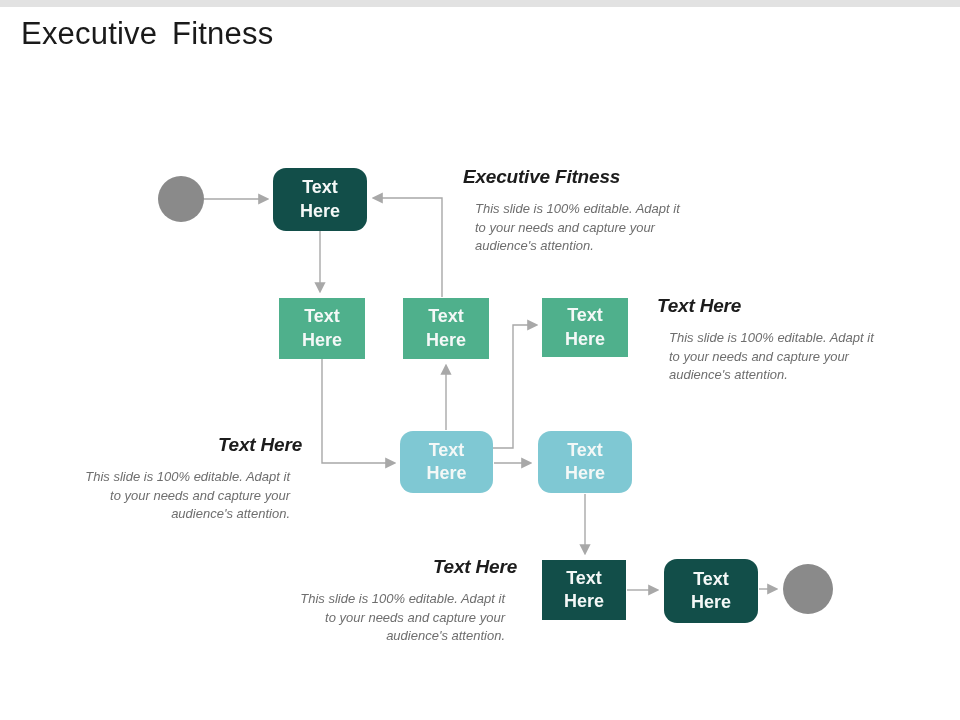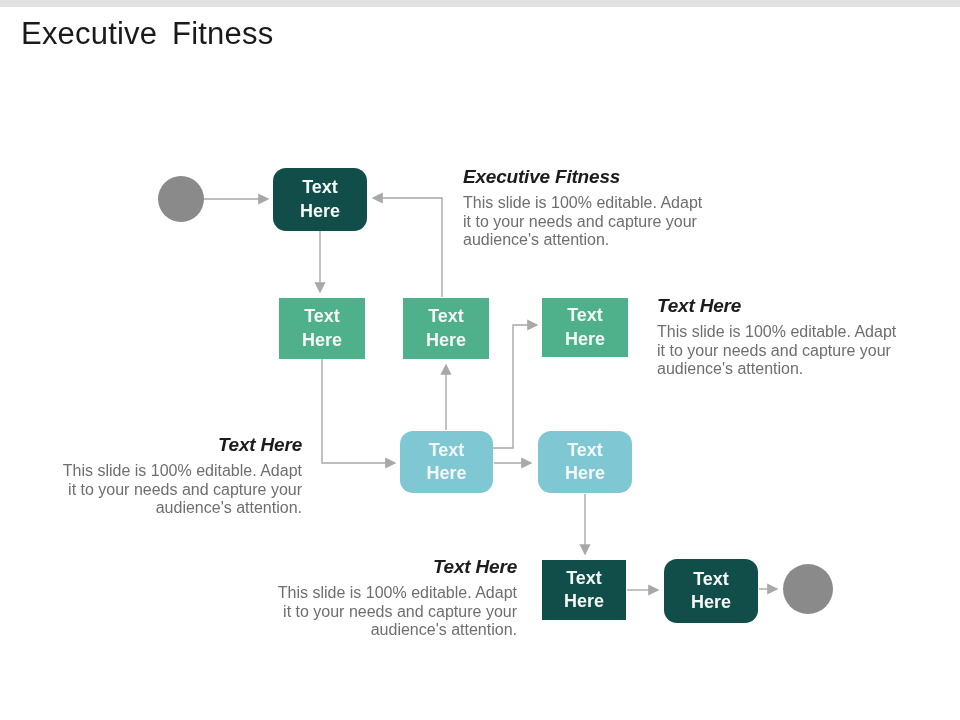--- a/index.html
+++ b/index.html
@@ -23,21 +23,21 @@
   .green { background:#4fb08c; }
   .blue  { background:#7fc8d3; }
   .rounded { border-radius:13px; }
   .circle { position:absolute; border-radius:50%; background:#8a8a8a; }
   .annotation { position:absolute; width:240px; }
   .annotation h3 {
     margin:0 0 6px 0; font-size:19px; font-weight:bold; font-style:italic;
     color:#1c1c1c; letter-spacing:-0.2px;
   }
   .annotation p {
-    margin:0; font-size:16px; line-height:18.6px; color:#6e6e6e;
+    margin:12px; font-size:13px; line-height:18.6px; color:#6e6e6e;font-style:italic;
   }
   .align-right { text-align:right; }
 </style>
 </head>
 <body>
 
 <div class="slide">
 
   <div class="topbar"></div>
 

